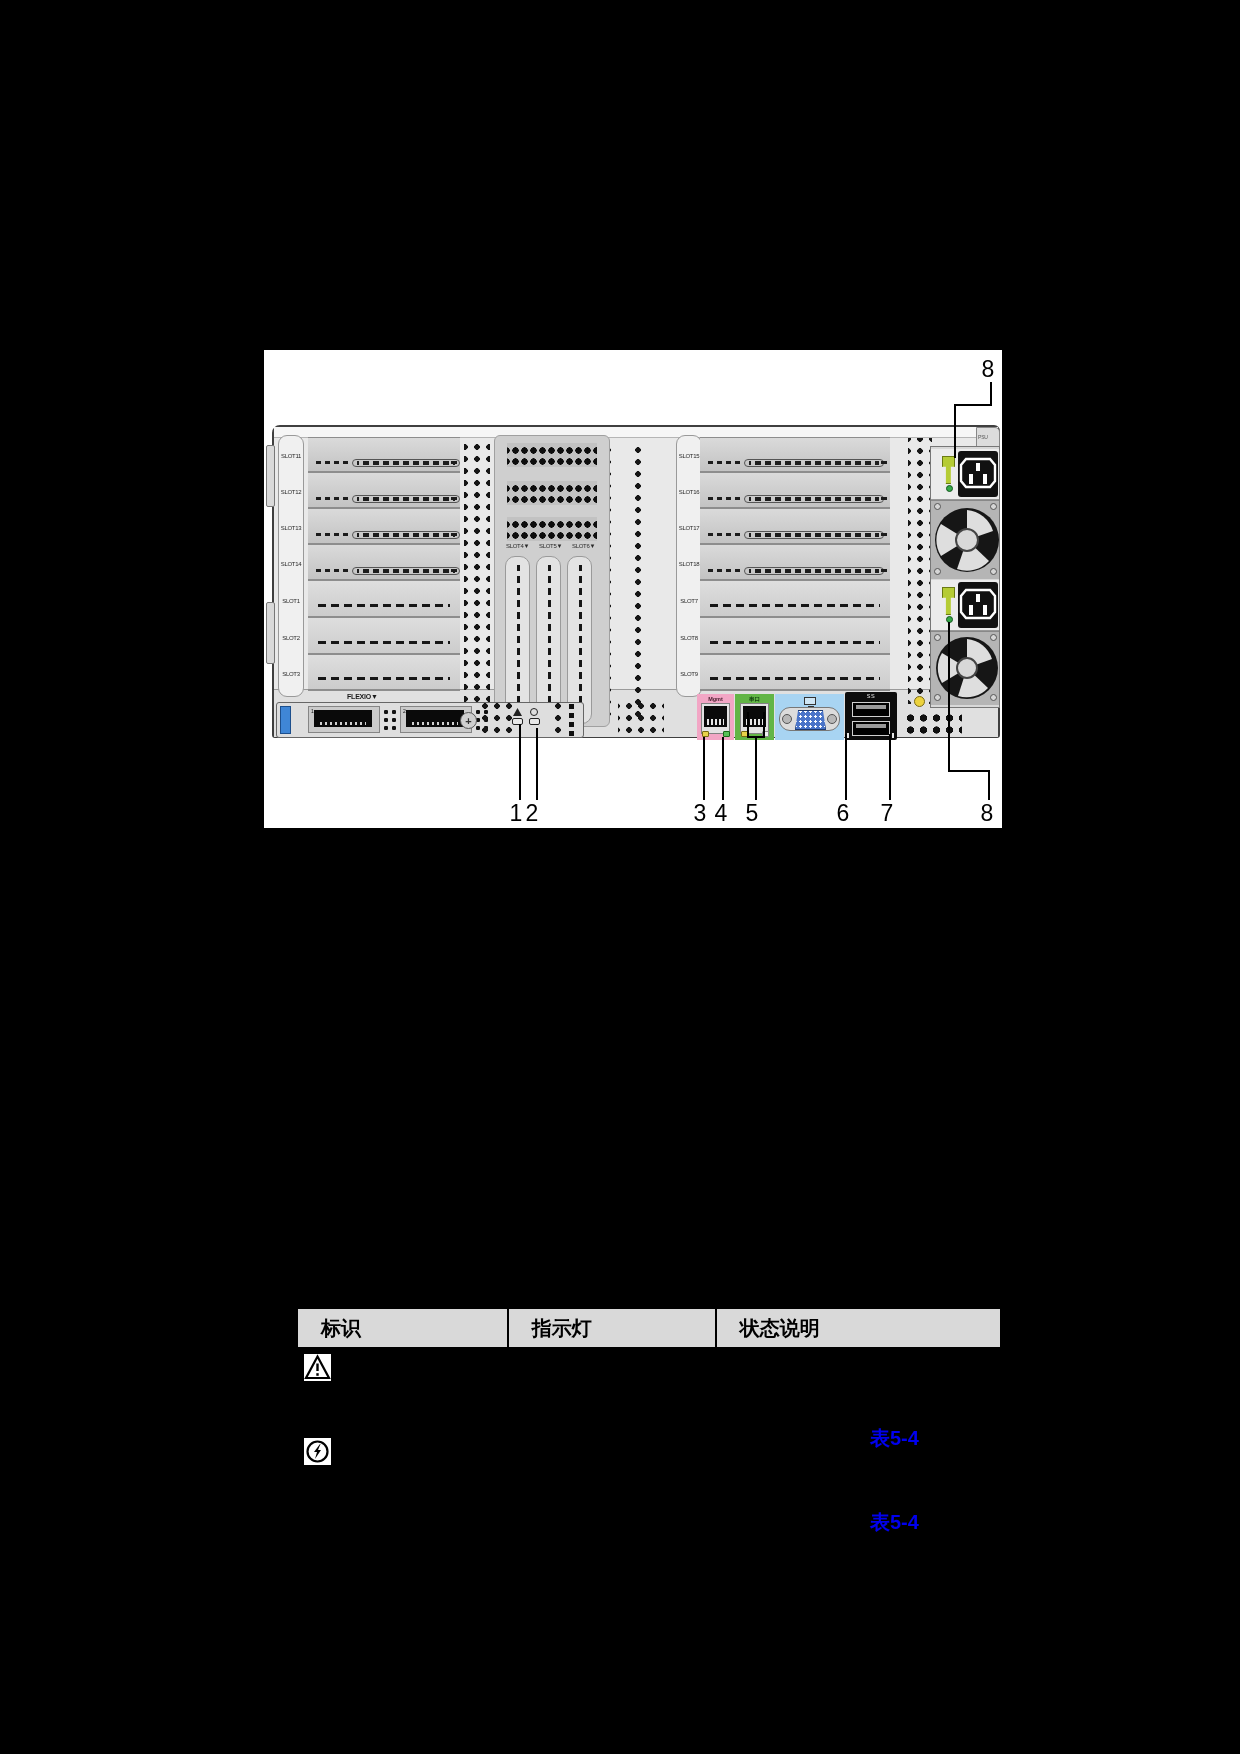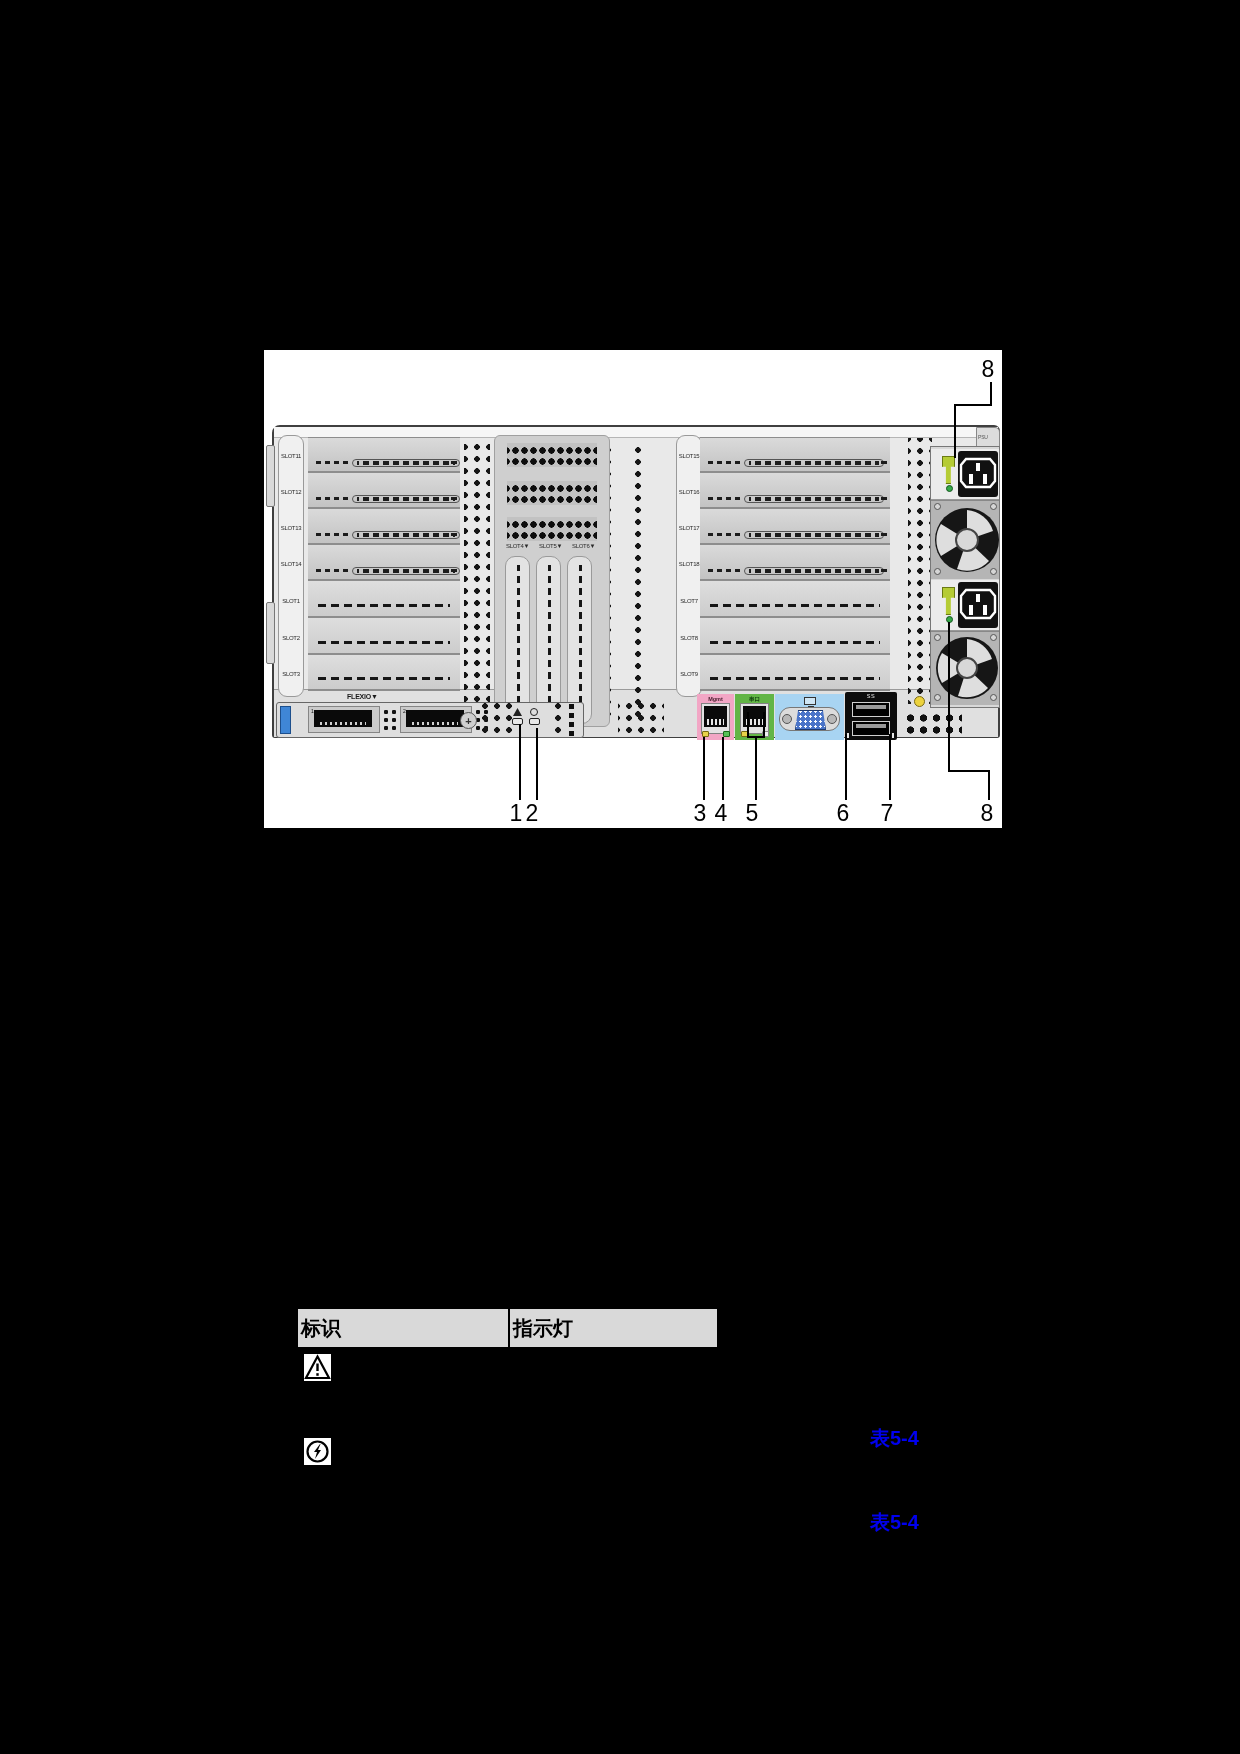--- a/index.html
+++ b/index.html
@@ -106,21 +106,21 @@
 
   .health-glyph{width:9px;height:8px;background:#222;clip-path:polygon(50% 0,100% 100%,0 100%);}
   .uid-glyph{width:8px;height:8px;border:1.5px solid #222;border-radius:50%;box-sizing:border-box;}
   .panel-led{position:absolute;width:9px;height:5px;border:1px solid #222;border-radius:2px;background:#e8e8e8;}
 
   #flexio-label{font-size:7px;color:#1a1a1a;font-weight:bold;letter-spacing:-0.2px;}
 
   
   #info-table{left:296px;top:1307px;width:706px;height:42px;display:flex;border:2px solid #000;box-sizing:border-box;}
   .th-cell{background:#d9d9d9;color:#000;font-size:20px;font-weight:bold;line-height:38px;
-           padding-left:3px;box-sizing:border-box;}
+           padding-left:23px;box-sizing:border-box;}
   .th-cell + .th-cell{border-left:2px solid #000;}
   .tbl-icon{width:27px;height:27px;background:#fff;}
   .tbl-link{font-size:20px;font-weight:bold;text-decoration:none;cursor:pointer;margin-top:37px;}
 </style>
 </head>
 <body>
 
 <div id="page">
 
   <div id="figure-panel" class="abs">
@@ -378,20 +378,21 @@
         <div class="abs callout-num" style="left: 488px; top: 450px;">5</div>
         <div class="abs callout-num" style="left: 579px; top: 450px;">6</div>
         <div class="abs callout-num" style="left: 623px; top: 450px;">7</div>
         <div class="abs callout-num" style="left: 723px; top: 450px;">8</div>
       </div>
   </div>
 
   <div id="info-table" class="abs">
     <div class="th-cell" style="width:210px;">标识</div>
     <div class="th-cell" style="width:209px;">指示灯</div>
+    <div class="th-cell" style="width:287px;">状态说明</div>
   </div>
 
   <div class="abs tbl-icon" style="left:304px;top:1354px;">
     <svg width="27" height="27" viewBox="0 0 27 27">
       <path d="M13.5 2.5 L25 24 H2 Z" fill="none" stroke="#000" stroke-width="2.2"></path>
       <rect x="12.3" y="9.5" width="2.4" height="7.5" fill="#000"></rect>
       <rect x="12.3" y="19.2" width="2.4" height="2.6" fill="#000"></rect>
     </svg>
   </div>
   <a class="abs tbl-link" style="left:870px;top:1388px;color:#0000ee;">表5-4</a>

